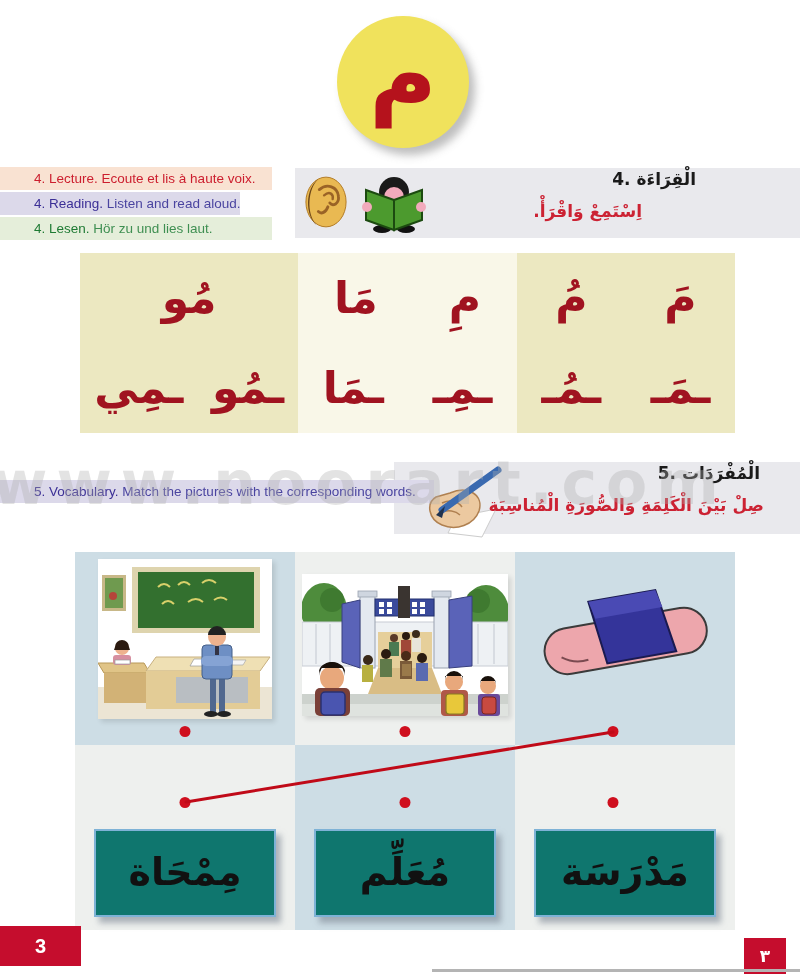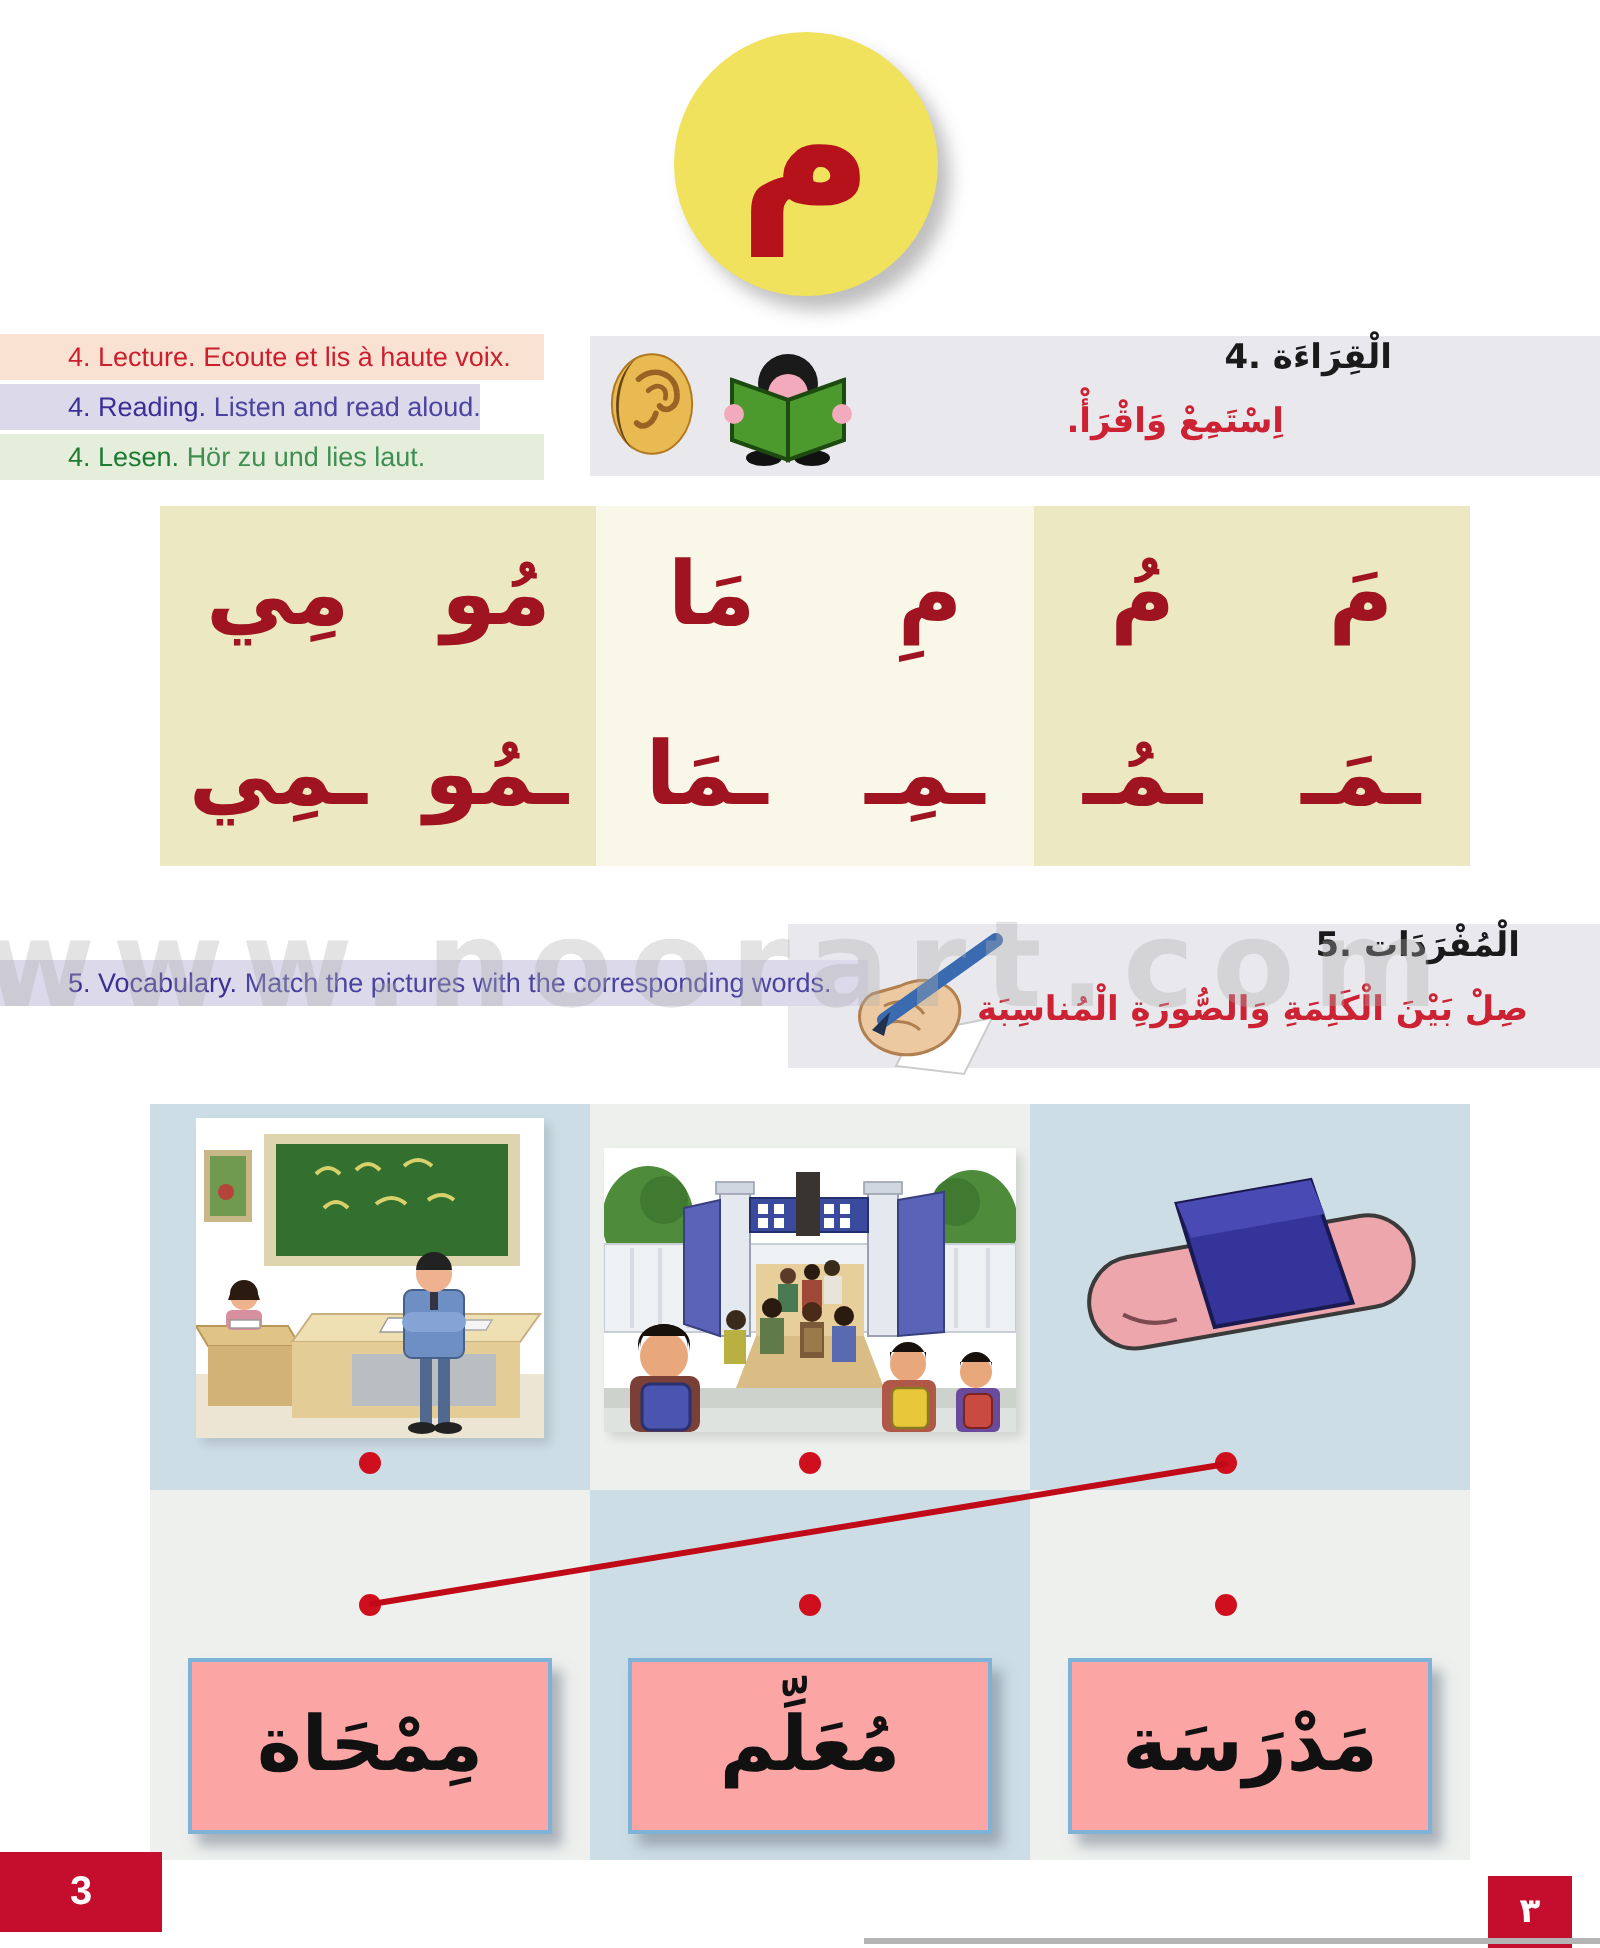--- a/index.html
+++ b/index.html
@@ -64,21 +64,21 @@
          background:#cf0f1e; left:50%; transform:translateX(-50%); }
   .pic-dot  { top:174px; }
   .word-dot { top:52px; }
   .dot.shift-left { left:calc(50% - 12px); }
   .pic-frame { position:absolute; background:#ffffff; box-shadow:3px 3px 5px rgba(0,0,0,.12); }
   #pic1 { left:23px; top:7px;  width:174px; height:160px; }
   #pic2 { left:7px;  top:22px; width:206px; height:142px; }
   #pic3 { left:18px; top:30px; width:184px; height:110px; background:transparent; box-shadow:none; }
   .word-card {
     position:absolute; left:50%; transform:translateX(-50%); top:84px;
-    width:182px; height:88px; background:#fca5a5; border:2px solid #7eb2d6;
+    width:182px; height:88px; background:#0f766e; border:2px solid #7eb2d6;
     box-shadow:5px 6px 6px rgba(125,135,148,.6);
     display:flex; align-items:center; justify-content:center;
   }
   .word-card .word { font-family:"DejaVu Sans", sans-serif; font-size:38px; font-weight:bold;
                      color:#111; direction:rtl; line-height:1.1; }
   #line-layer { position:absolute; left:0; top:0; width:660px; height:378px; z-index:5; pointer-events:none; }
 
   
   #page-num-left {
     left:0; top:926px; width:81px; height:40px; background:#c50d2d;
@@ -161,21 +161,20 @@
         <span class="letter">مَا</span>
       </div>
       <div class="lrow">
         <span class="letter">ـمِـ</span>
         <span class="letter">ـمَا</span>
       </div>
     </div>
     <div class="lsec tint">
       <div class="lrow">
         <span class="letter">مُو</span>
-        <span class="letter">مِي</span>
       </div>
       <div class="lrow">
         <span class="letter">ـمُو</span>
         <span class="letter">ـمِي</span>
       </div>
     </div>
   </div>
 
   <div id="watermark" class="abs">www.noorart.com</div>
 

